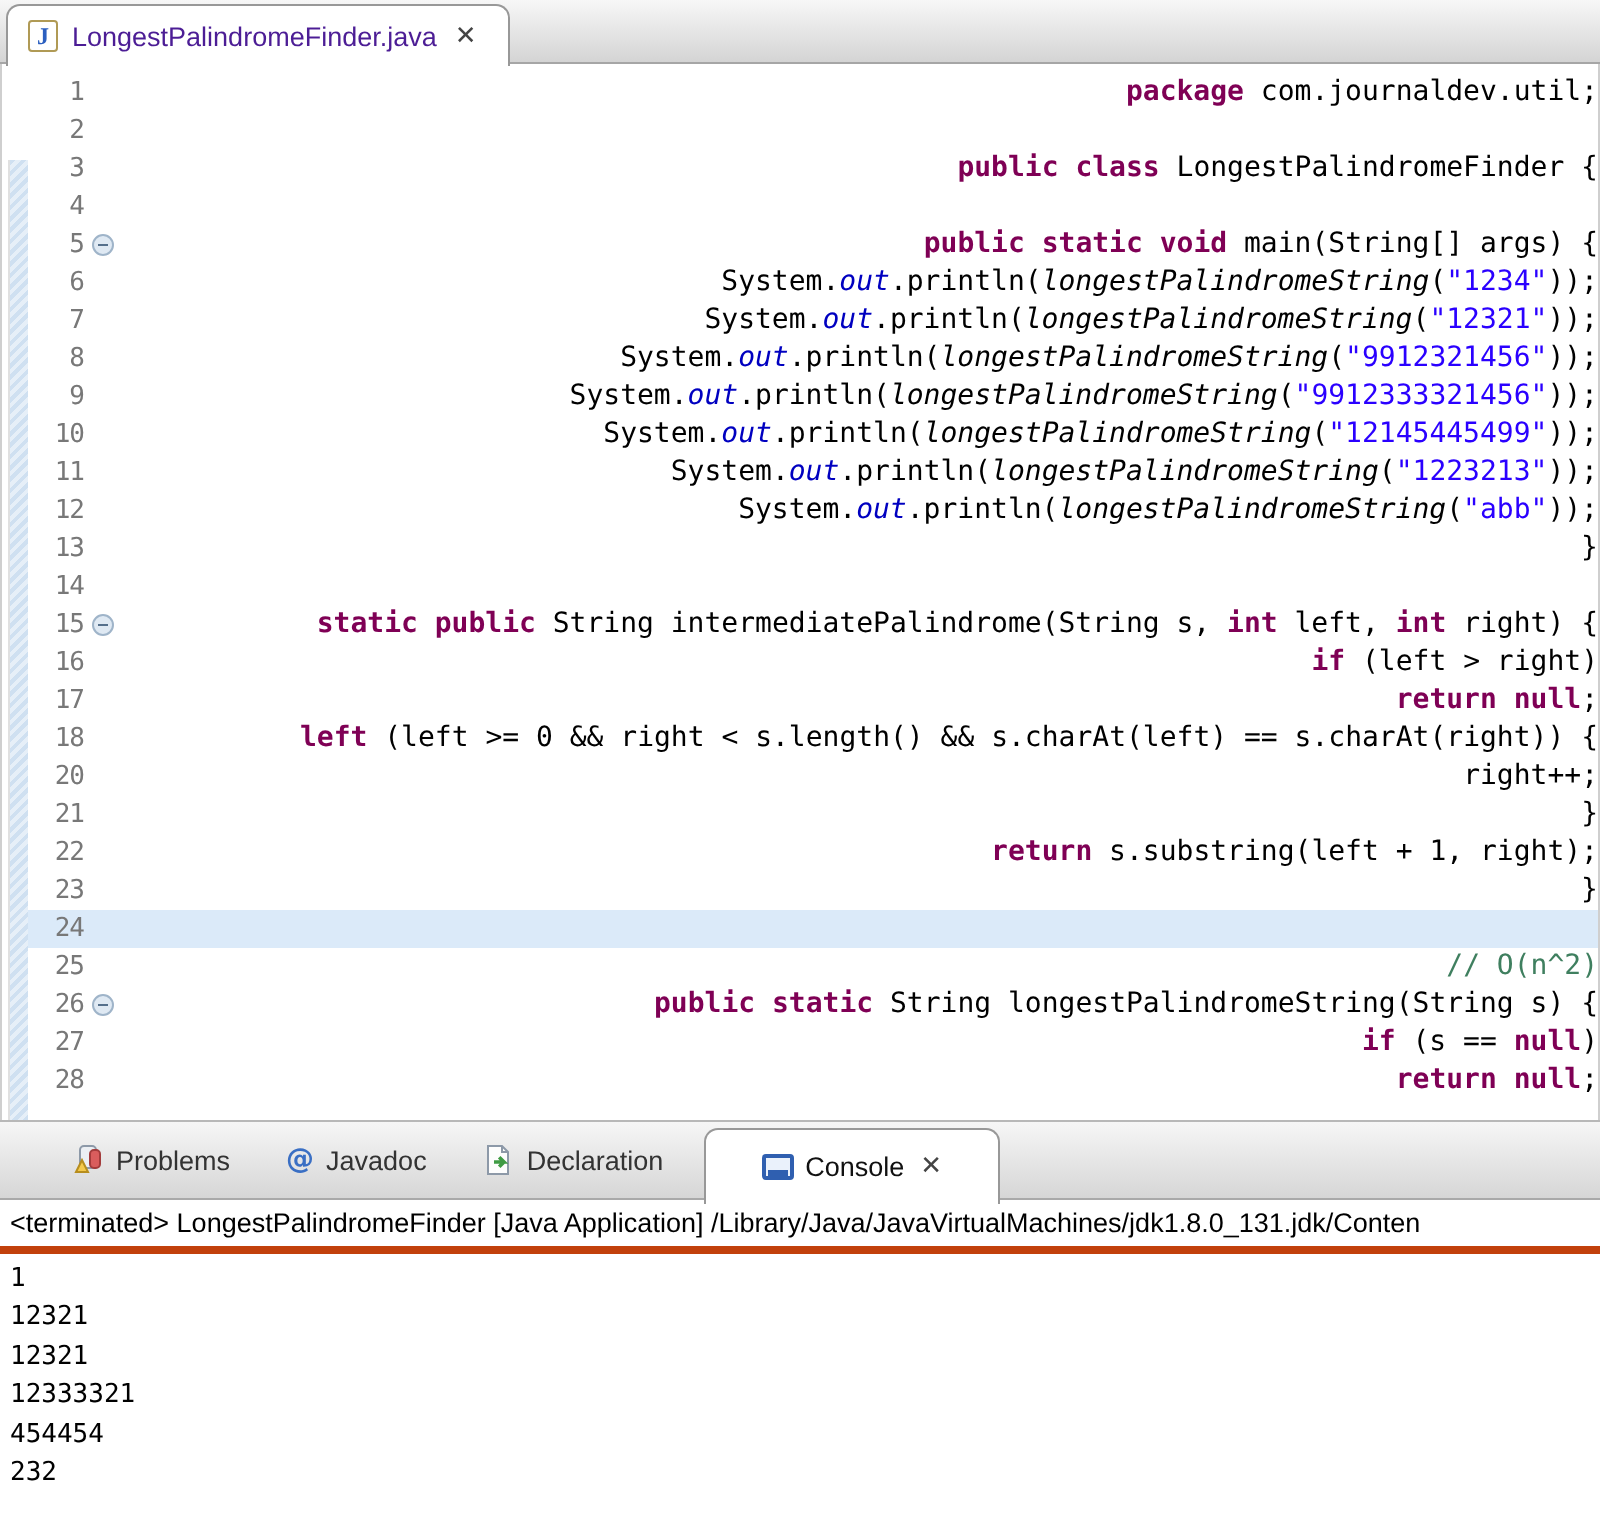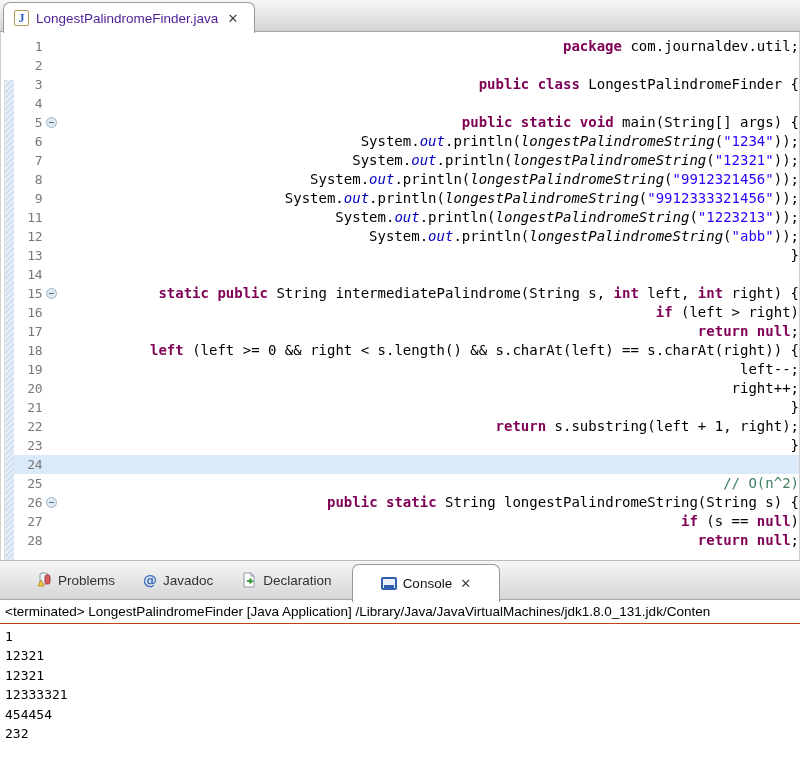--- a/index.html
+++ b/index.html
@@ -100,21 +100,21 @@
   .console-icon::after {
     content:''; position:absolute; left:1px; right:1px; bottom:0; height:3px;
     background:#2f5fb0;
   }
 
   .console-area {
     position:absolute; left:0; top:601px; width:800px; height:161px; background:#fff;
   }
   .console-header {
     font-size:13.5px; color:#000; padding:3px 5px 4px 5px;
-    border-bottom:1px solid #c2410c; white-space:nowrap; overflow:hidden;
+    border-bottom:4px solid #c2410c; white-space:nowrap; overflow:hidden;
   }
   .console-output {
     font-family:"DejaVu Sans Mono","Liberation Mono",monospace;
     font-size:13px; color:#000; padding:3px 5px; line-height:19.4px;
   }
   svg { display:block; }
 </style>
 </head>
 <body>
 
@@ -131,29 +131,29 @@
   <div>
       <div class="code-line"><span class="ln">1</span><span class="fold"></span><span class="code"><span class="t-kw">package</span><span class="t-pl"> com.journaldev.util;</span></span></div>
       <div class="code-line"><span class="ln">2</span><span class="fold"></span><span class="code"></span></div>
       <div class="code-line"><span class="ln">3</span><span class="fold"></span><span class="code"><span class="t-kw">public class</span><span class="t-pl"> LongestPalindromeFinder {</span></span></div>
       <div class="code-line"><span class="ln">4</span><span class="fold"></span><span class="code"></span></div>
       <div class="code-line"><span class="ln">5</span><span class="fold"><span class="fold-icon"></span></span><span class="code"><span class="t-pl">    </span><span class="t-kw">public static void</span><span class="t-pl"> main(String[] args) {</span></span></div>
       <div class="code-line"><span class="ln">6</span><span class="fold"></span><span class="code"><span class="t-pl">        System.</span><span class="t-fld">out</span><span class="t-pl">.println(</span><span class="t-sm">longestPalindromeString</span><span class="t-pl">(</span><span class="t-str">"1234"</span><span class="t-pl">));</span></span></div>
       <div class="code-line"><span class="ln">7</span><span class="fold"></span><span class="code"><span class="t-pl">        System.</span><span class="t-fld">out</span><span class="t-pl">.println(</span><span class="t-sm">longestPalindromeString</span><span class="t-pl">(</span><span class="t-str">"12321"</span><span class="t-pl">));</span></span></div>
       <div class="code-line"><span class="ln">8</span><span class="fold"></span><span class="code"><span class="t-pl">        System.</span><span class="t-fld">out</span><span class="t-pl">.println(</span><span class="t-sm">longestPalindromeString</span><span class="t-pl">(</span><span class="t-str">"9912321456"</span><span class="t-pl">));</span></span></div>
       <div class="code-line"><span class="ln">9</span><span class="fold"></span><span class="code"><span class="t-pl">        System.</span><span class="t-fld">out</span><span class="t-pl">.println(</span><span class="t-sm">longestPalindromeString</span><span class="t-pl">(</span><span class="t-str">"9912333321456"</span><span class="t-pl">));</span></span></div>
+      <div class="code-line"><span class="ln">10</span><span class="fold"></span><span class="code"><span class="t-pl">        System.</span><span class="t-fld">out</span><span class="t-pl">.println(</span><span class="t-sm">longestPalindromeString</span><span class="t-pl">(</span><span class="t-str">"12145445499"</span><span class="t-pl">));</span></span></div>
       <div class="code-line"><span class="ln">11</span><span class="fold"></span><span class="code"><span class="t-pl">        System.</span><span class="t-fld">out</span><span class="t-pl">.println(</span><span class="t-sm">longestPalindromeString</span><span class="t-pl">(</span><span class="t-str">"1223213"</span><span class="t-pl">));</span></span></div>
       <div class="code-line"><span class="ln">12</span><span class="fold"></span><span class="code"><span class="t-pl">        System.</span><span class="t-fld">out</span><span class="t-pl">.println(</span><span class="t-sm">longestPalindromeString</span><span class="t-pl">(</span><span class="t-str">"abb"</span><span class="t-pl">));</span></span></div>
       <div class="code-line"><span class="ln">13</span><span class="fold"></span><span class="code"><span class="t-pl">    }</span></span></div>
       <div class="code-line"><span class="ln">14</span><span class="fold"></span><span class="code"></span></div>
       <div class="code-line"><span class="ln">15</span><span class="fold"><span class="fold-icon"></span></span><span class="code"><span class="t-pl">    </span><span class="t-kw">static public</span><span class="t-pl"> String intermediatePalindrome(String s, </span><span class="t-kw">int</span><span class="t-pl"> left, </span><span class="t-kw">int</span><span class="t-pl"> right) {</span></span></div>
       <div class="code-line"><span class="ln">16</span><span class="fold"></span><span class="code"><span class="t-pl">        </span><span class="t-kw">if</span><span class="t-pl"> (left &gt; right)</span></span></div>
       <div class="code-line"><span class="ln">17</span><span class="fold"></span><span class="code"><span class="t-pl">            </span><span class="t-kw">return null</span><span class="t-pl">;</span></span></div>
       <div class="code-line"><span class="ln">18</span><span class="fold"></span><span class="code"><span class="t-pl">        </span><span class="t-kw">left</span><span class="t-pl"> (left &gt;= 0 &amp;&amp; right &lt; s.length() &amp;&amp; s.charAt(left) == s.charAt(right)) {</span></span></div>
-      <div class="code-line"><span class="ln">19</span><span class="fold"></span><span class="code"><span class="t-pl">            left--;</span></span></div>
       <div class="code-line"><span class="ln">20</span><span class="fold"></span><span class="code"><span class="t-pl">            right++;</span></span></div>
       <div class="code-line"><span class="ln">21</span><span class="fold"></span><span class="code"><span class="t-pl">        }</span></span></div>
       <div class="code-line"><span class="ln">22</span><span class="fold"></span><span class="code"><span class="t-pl">        </span><span class="t-kw">return</span><span class="t-pl"> s.substring(left + 1, right);</span></span></div>
       <div class="code-line"><span class="ln">23</span><span class="fold"></span><span class="code"><span class="t-pl">    }</span></span></div>
       <div class="code-line current"><span class="ln">24</span><span class="fold"></span><span class="code"></span></div>
       <div class="code-line"><span class="ln">25</span><span class="fold"></span><span class="code"><span class="t-pl">    </span><span class="t-com">// O(n^2)</span></span></div>
       <div class="code-line"><span class="ln">26</span><span class="fold"><span class="fold-icon"></span></span><span class="code"><span class="t-pl">    </span><span class="t-kw">public static</span><span class="t-pl"> String longestPalindromeString(String s) {</span></span></div>
       <div class="code-line"><span class="ln">27</span><span class="fold"></span><span class="code"><span class="t-pl">        </span><span class="t-kw">if</span><span class="t-pl"> (s == </span><span class="t-kw">null</span><span class="t-pl">)</span></span></div>
       <div class="code-line"><span class="ln">28</span><span class="fold"></span><span class="code"><span class="t-pl">            </span><span class="t-kw">return null</span><span class="t-pl">;</span></span></div>
     </div>

